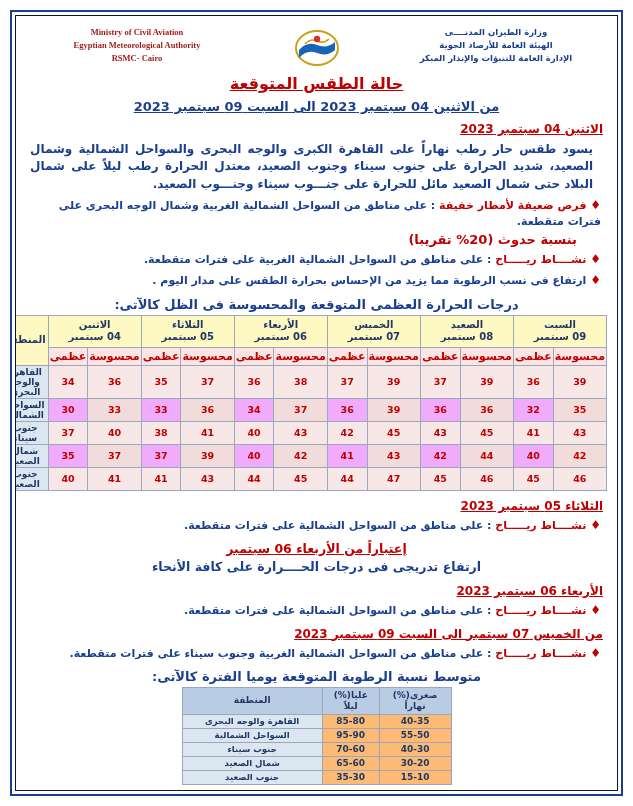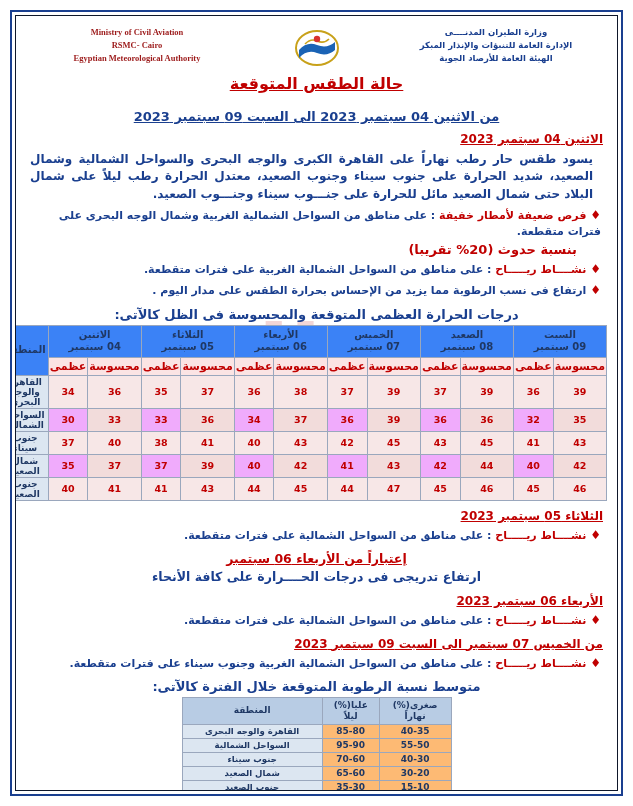--- a/index.html
+++ b/index.html
@@ -85,21 +85,21 @@
     font-weight:bold;
     font-size:16px;
     margin-top:6px;
     text-decoration:underline;
   }
   .title-sub{
     text-align:center;
     color:#1a3f8f;
     font-weight:bold;
     font-size:13px;
-    margin-top:16px;
+    margin-top:6px;
     text-decoration:underline;
   }
 
   .day-head{
     color:#c00000;
     font-weight:bold;
     font-size:12px;
     text-decoration:underline;
     margin:8px 4px 2px 4px;
   }
@@ -156,21 +156,21 @@
     width:520px;
     font-size:9.5px;
   }
   .temp-table th,.temp-table td{
     border:1px solid #9aa7bd;
     text-align:center;
     padding:1px 2px;
     font-weight:bold;
   }
   .temp-table thead tr.daynames th{
-    background:#3b82f6;
+    background:#fef9c3;
     color:#1f3864;
     font-size:10px;
     line-height:1.25;
     padding:3px 2px;
   }
   .temp-table thead tr.minmax th{
     background:#fbe4e4;
     color:#c00000;
     font-size:11px;
     padding:2px 1px;
@@ -241,37 +241,37 @@
   <div class="frame">
     <div class="frame-inner">
 
       <div class="watermark">الجوية</div>
 
       <div class="content">
 
         <div class="header">
           <div class="hdr-left">
             <div>Ministry of Civil Aviation</div>
+            <div>Egyptian Meteorological Authority</div>
             <div>RSMC- Cairo</div>
-            <div>Egyptian Meteorological Authority</div>
           </div>
 
           <div class="logo">
             <svg viewBox="0 0 44 40" width="44" height="40" aria-hidden="true">
               <ellipse cx="22" cy="20" rx="21" ry="17" fill="#ffffff" stroke="#c8a11a" stroke-width="2"></ellipse>
               <path d="M4 22 q8 -9 18 -5 q10 4 18 -3 v8 q-8 7 -18 3 q-10 -4 -18 5 z" fill="#1a63b5"></path>
               <path d="M10 16 q6 -6 12 -3 q7 3 12 -2" fill="none" stroke="#c8a11a" stroke-width="1.6"></path>
               <circle cx="22" cy="11" r="3.2" fill="#d8322e"></circle>
             </svg>
           </div>
 
           <div class="hdr-right">
             <div>وزارة الطيران المدنــــى</div>
+            <div>الهيئة العامة للأرصاد الجوية</div>
             <div>الإدارة العامة للتنبؤات والإنذار المبكر</div>
-            <div>الهيئة العامة للأرصاد الجوية</div>
           </div>
         </div>
 
         <div class="title-main">حالة الطقس المتوقعة</div>
         <div class="title-sub">من الاثنين 04 سبتمبر 2023 الى السبت 09 سبتمبر 2023</div>
 
         <div class="day-head">الاثنين 04 سبتمبر 2023</div>
         <div class="para">يسود طقس حار رطب نهاراً على القاهرة الكبرى والوجه البحرى والسواحل الشمالية وشمال الصعيد، شديد الحرارة على جنوب سيناء وجنوب الصعيد، معتدل الحرارة رطب ليلاً على شمال البلاد حتى شمال الصعيد مائل للحرارة على جنـــوب سيناء وجنـــوب الصعيد.</div>
 
         <div class="bullet">
@@ -434,21 +434,21 @@
           <span>: على مناطق من السواحل الشمالية على فترات متقطعة.</span>
         </div>
 
         <div class="day-head">من الخميس 07 سبتمبر الى  السبت  09 سبتمبر 2023</div>
         <div class="bullet">
           <span class="dot">♦</span>
           <span class="red">نشــــاط ريـــــاح</span>
           <span>: على مناطق من السواحل الشمالية الغربية وجنوب سيناء على فترات متقطعة.</span>
         </div>
 
-        <div class="table-caption">متوسط نسبة الرطوبة المتوقعة خلال الفترة كالآتى:</div>
+        <div class="table-caption">متوسط نسبة الرطوبة المتوقعة يوميا الفترة كالآتى:</div>
         <table class="hum-table">
           <thead>
             <tr>
               <th>
                 <div style="white-space:pre-line">صغرى(%)
 نهاراً</div>
               </th>
               <th>
                 <div style="white-space:pre-line">عليا(%)
 ليلاً</div>

